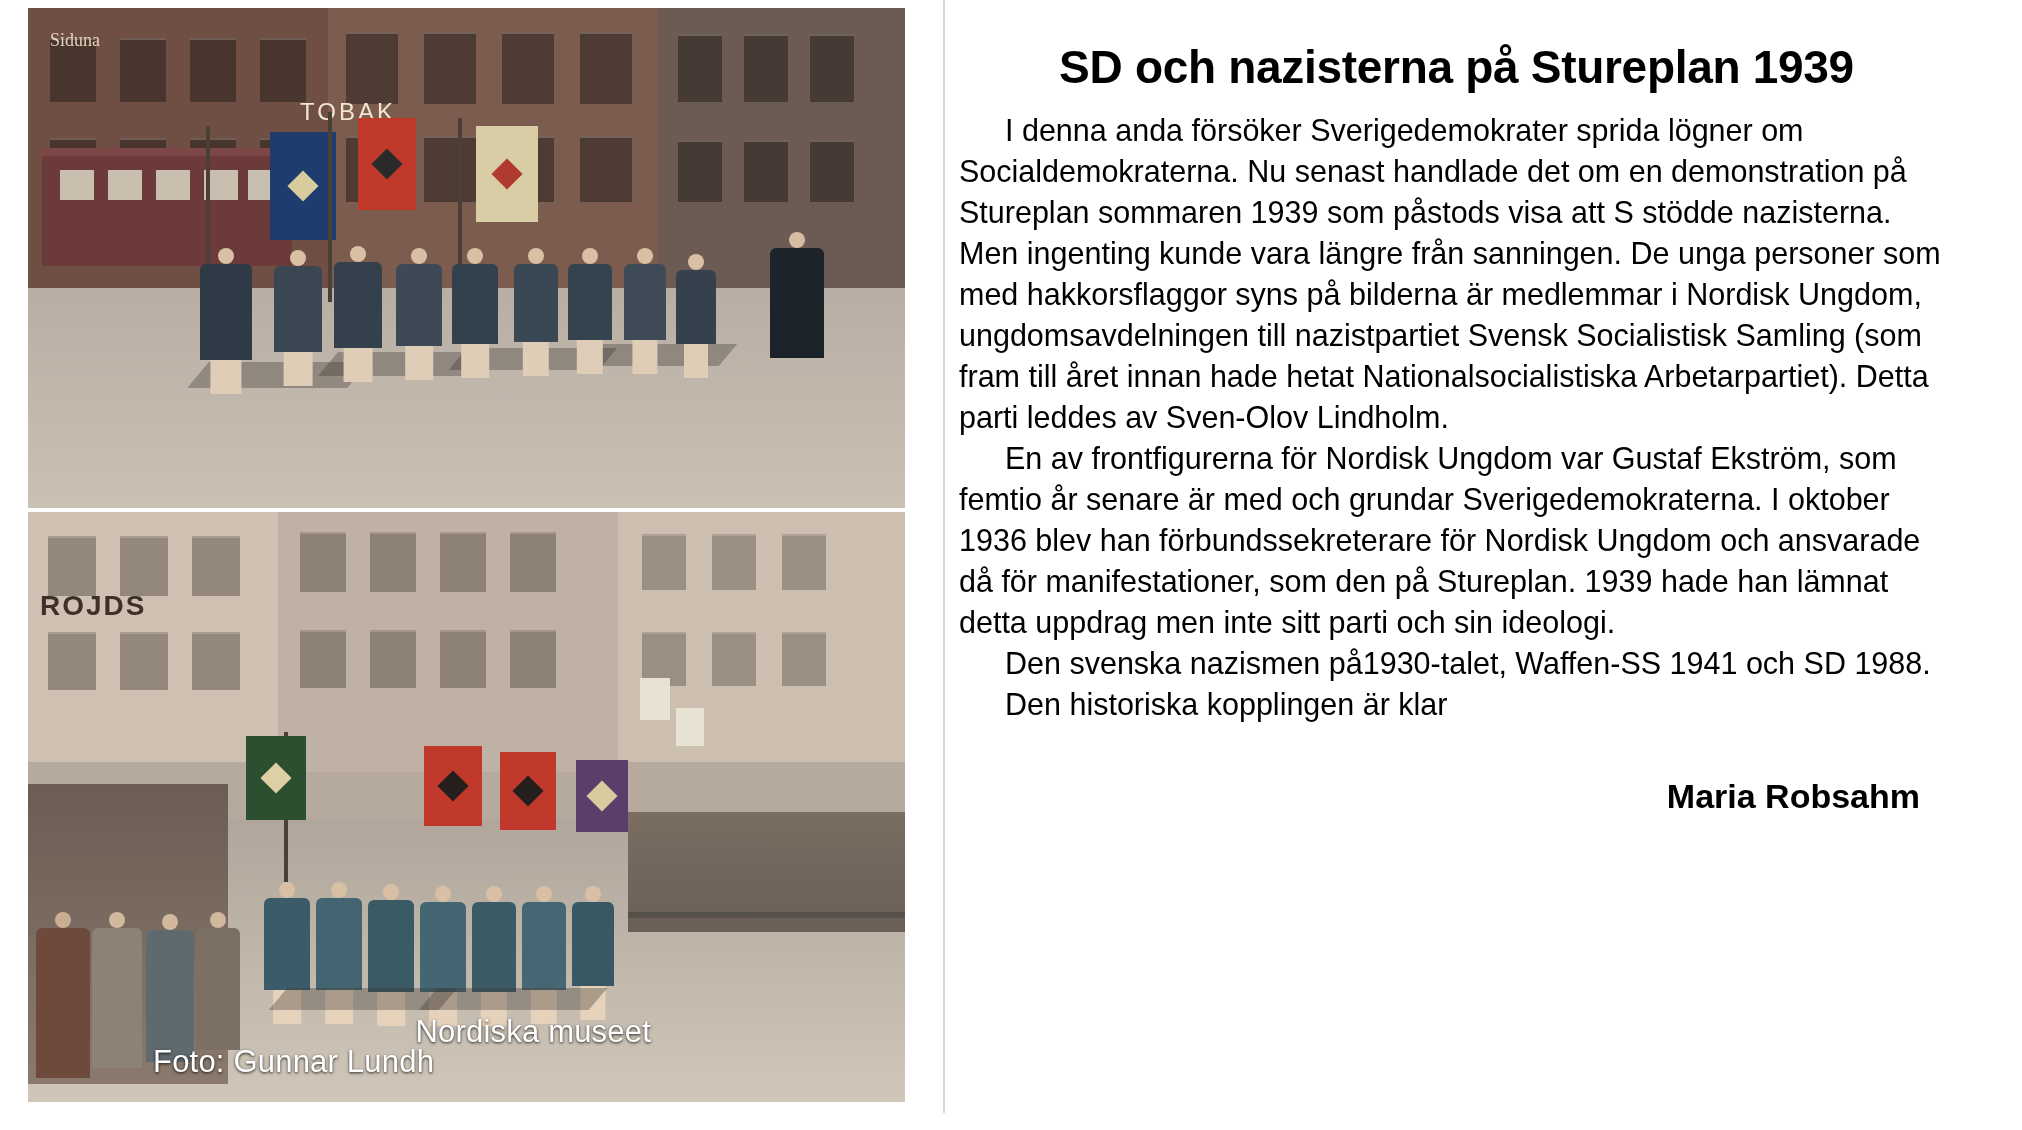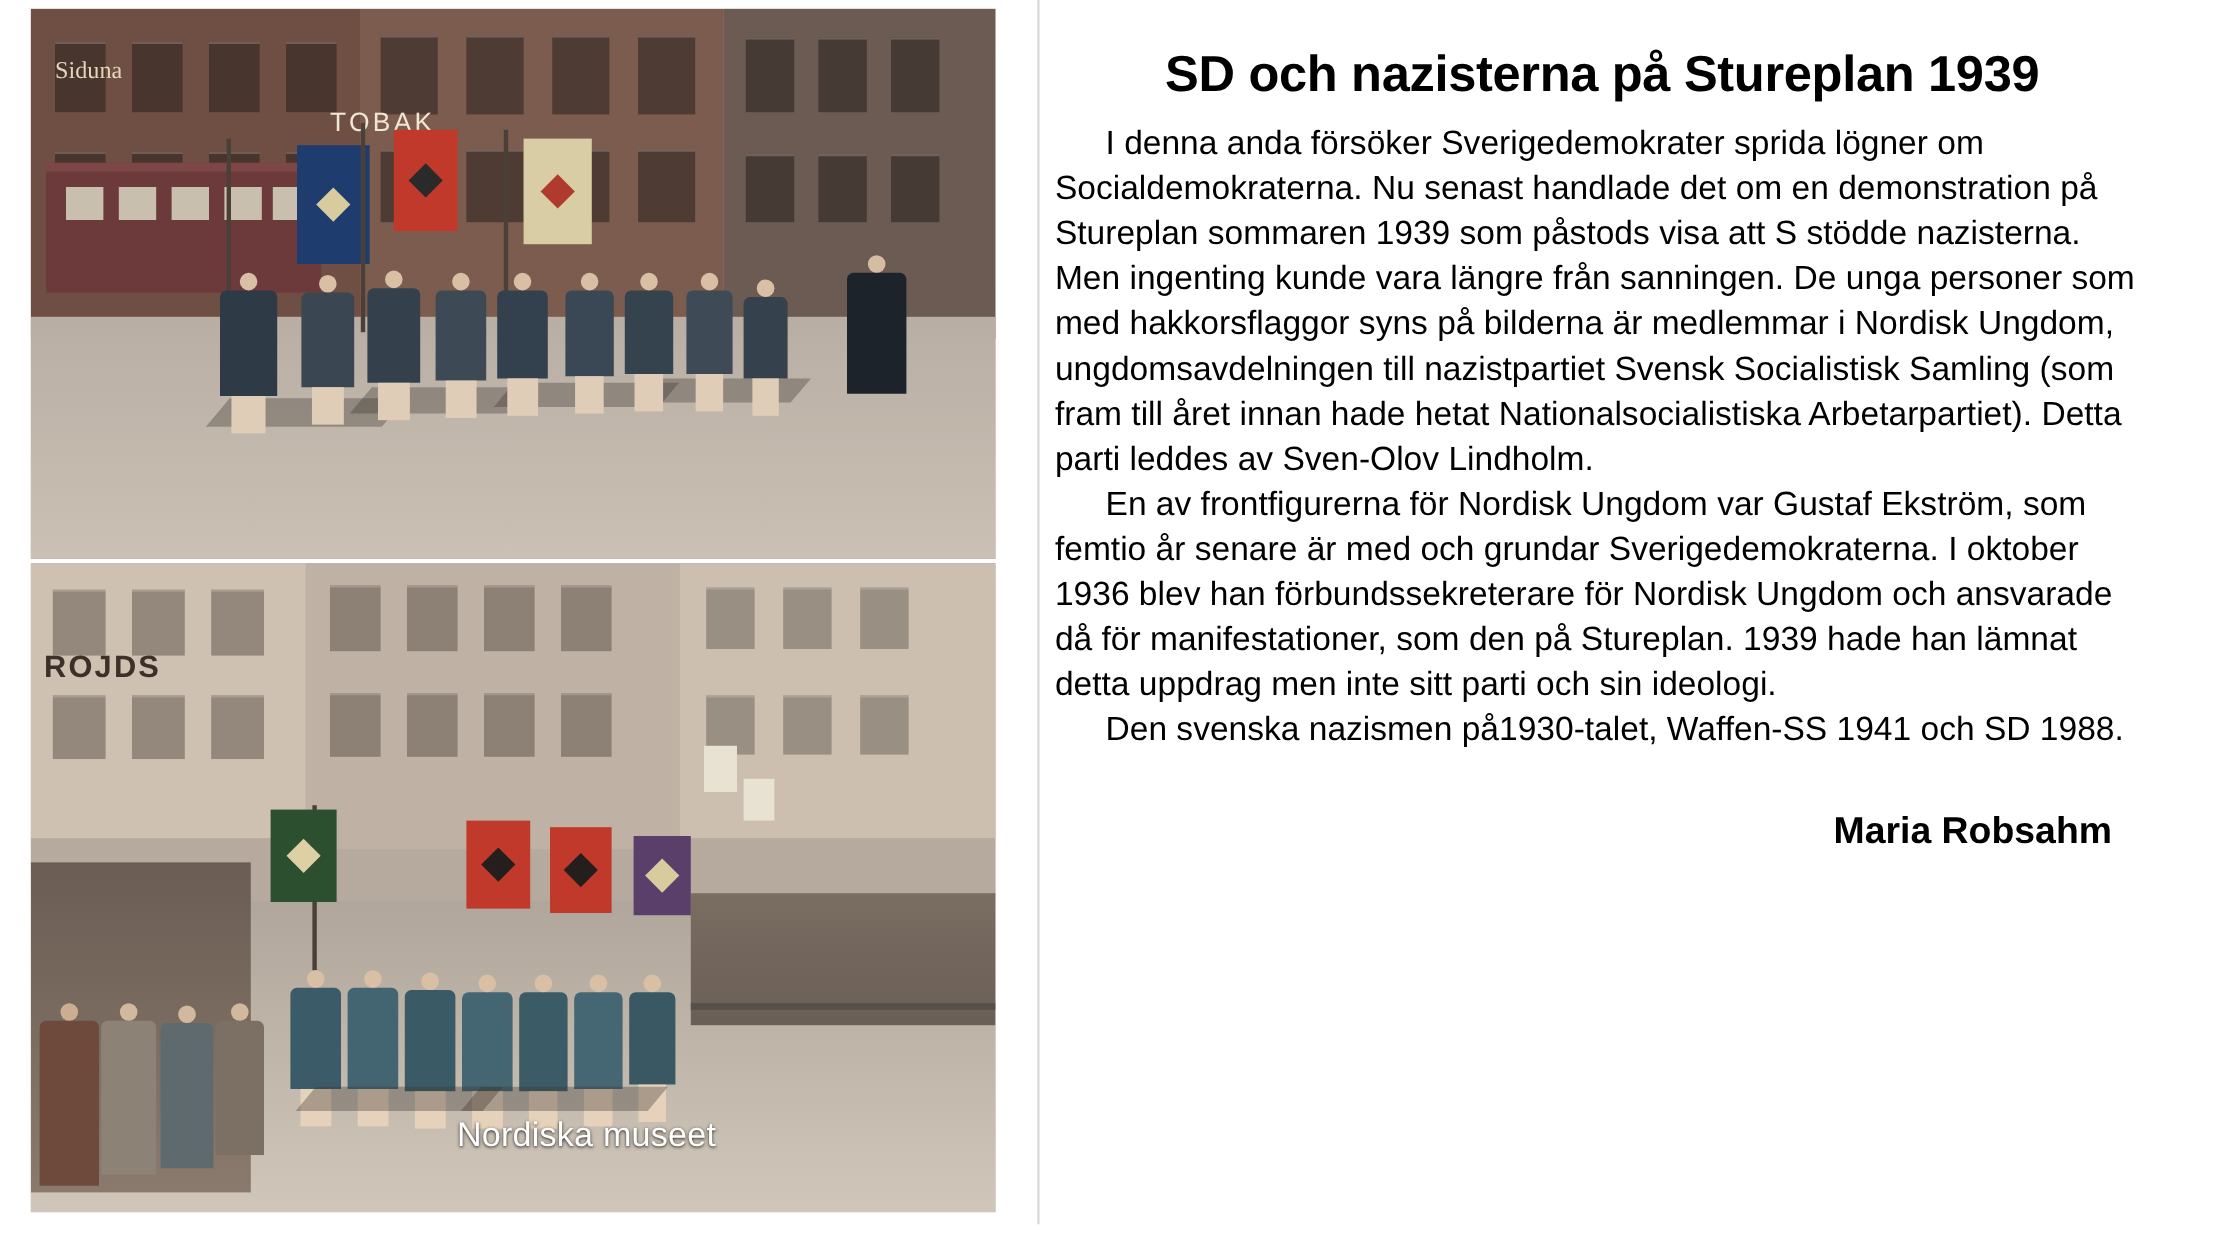--- a/index.html
+++ b/index.html
@@ -220,21 +220,21 @@
       </div>
       <div class="building light" style="left:630px; top:0; width:247px; height:300px; background:#6b5b52;">
         <div class="win" style="left:20px; top:26px; width:44px; height:66px;"></div>
         <div class="win" style="left:86px; top:26px; width:44px; height:66px;"></div>
         <div class="win" style="left:152px; top:26px; width:44px; height:66px;"></div>
         <div class="win" style="left:20px; top:132px; width:44px; height:60px;"></div>
         <div class="win" style="left:86px; top:132px; width:44px; height:60px;"></div>
         <div class="win" style="left:152px; top:132px; width:44px; height:60px;"></div>
       </div>
 
-      <div style="position:absolute; left:22px; top:22px; font-size:22px; color:#e3d6bb; font-family:'Liberation Serif',serif;margin-top:21px;">Siduna</div>
+      <div style="position:absolute; left:22px; top:22px; font-size:18px; color:#e3d6bb; font-family:'Liberation Serif',serif;">Siduna</div>
       <div style="position:absolute; left:272px; top:90px; font-size:24px; letter-spacing:3px; color:#f0e6d2;">TOBAK</div>
 
       <div class="tram" style="left:14px; top:140px; width:250px; height:110px;">
         <div class="t-win" style="left:18px;"></div>
         <div class="t-win" style="left:66px;"></div>
         <div class="t-win" style="left:114px;"></div>
         <div class="t-win" style="left:162px;"></div>
         <div class="t-win" style="left:206px;"></div>
       </div>
 
@@ -392,30 +392,32 @@
           <span class="legs" style="background:#e6d2bb;"></span>
         </div>
       <div class="person" style="left:544px; bottom:116px; width:42px; height:84px; background:#3a5864;">
           <span class="head"></span>
           <span class="legs" style="background:#e6d2bb;"></span>
         </div>
 
       <div class="shadow" style="left:250px; bottom:92px; width:170px; height:22px;"></div>
       <div class="shadow" style="left:400px; bottom:92px; width:170px; height:22px;"></div>
 
+      <span class="caption caption-photo">Foto: Gunnar Lundh</span>
       <span class="caption caption-museum">Nordiska museet</span>
     </div>
   </div>
 
   <div class="divider"></div>
 
   <div class="right-col">
     <h1 class="headline">SD och nazisterna på Stureplan 1939</h1>
 
     <div class="body-text">
       <p>I denna anda försöker Sverigedemokrater sprida lögner om Socialdemokraterna. Nu senast handlade det om en demonstration på Stureplan sommaren 1939 som påstods visa att S stödde nazisterna. Men ingenting kunde vara längre från sanningen. De unga personer som med hakkorsflaggor syns på bilderna är medlemmar i Nordisk Ungdom, ungdomsavdelningen till nazistpartiet Svensk Socialistisk Samling (som fram till året innan hade hetat Nationalsocialistiska Arbetarpartiet). Detta parti leddes av Sven-Olov Lindholm.</p>
       <p>En av frontfigurerna för Nordisk Ungdom var Gustaf Ekström, som femtio år senare är med och grundar Sverigedemokraterna. I oktober 1936 blev han förbundssekreterare för Nordisk Ungdom och ansvarade då för manifestationer, som den på Stureplan. 1939 hade han lämnat detta uppdrag men inte sitt parti och sin ideologi.</p>
       <p>Den svenska nazismen på1930-talet, Waffen-SS 1941 och SD 1988.</p>
+      <p>Den historiska kopplingen är klar</p>
     </div>
 
     <div class="signature">Maria Robsahm</div>
   </div>
 </div>
 
 </body></html>

